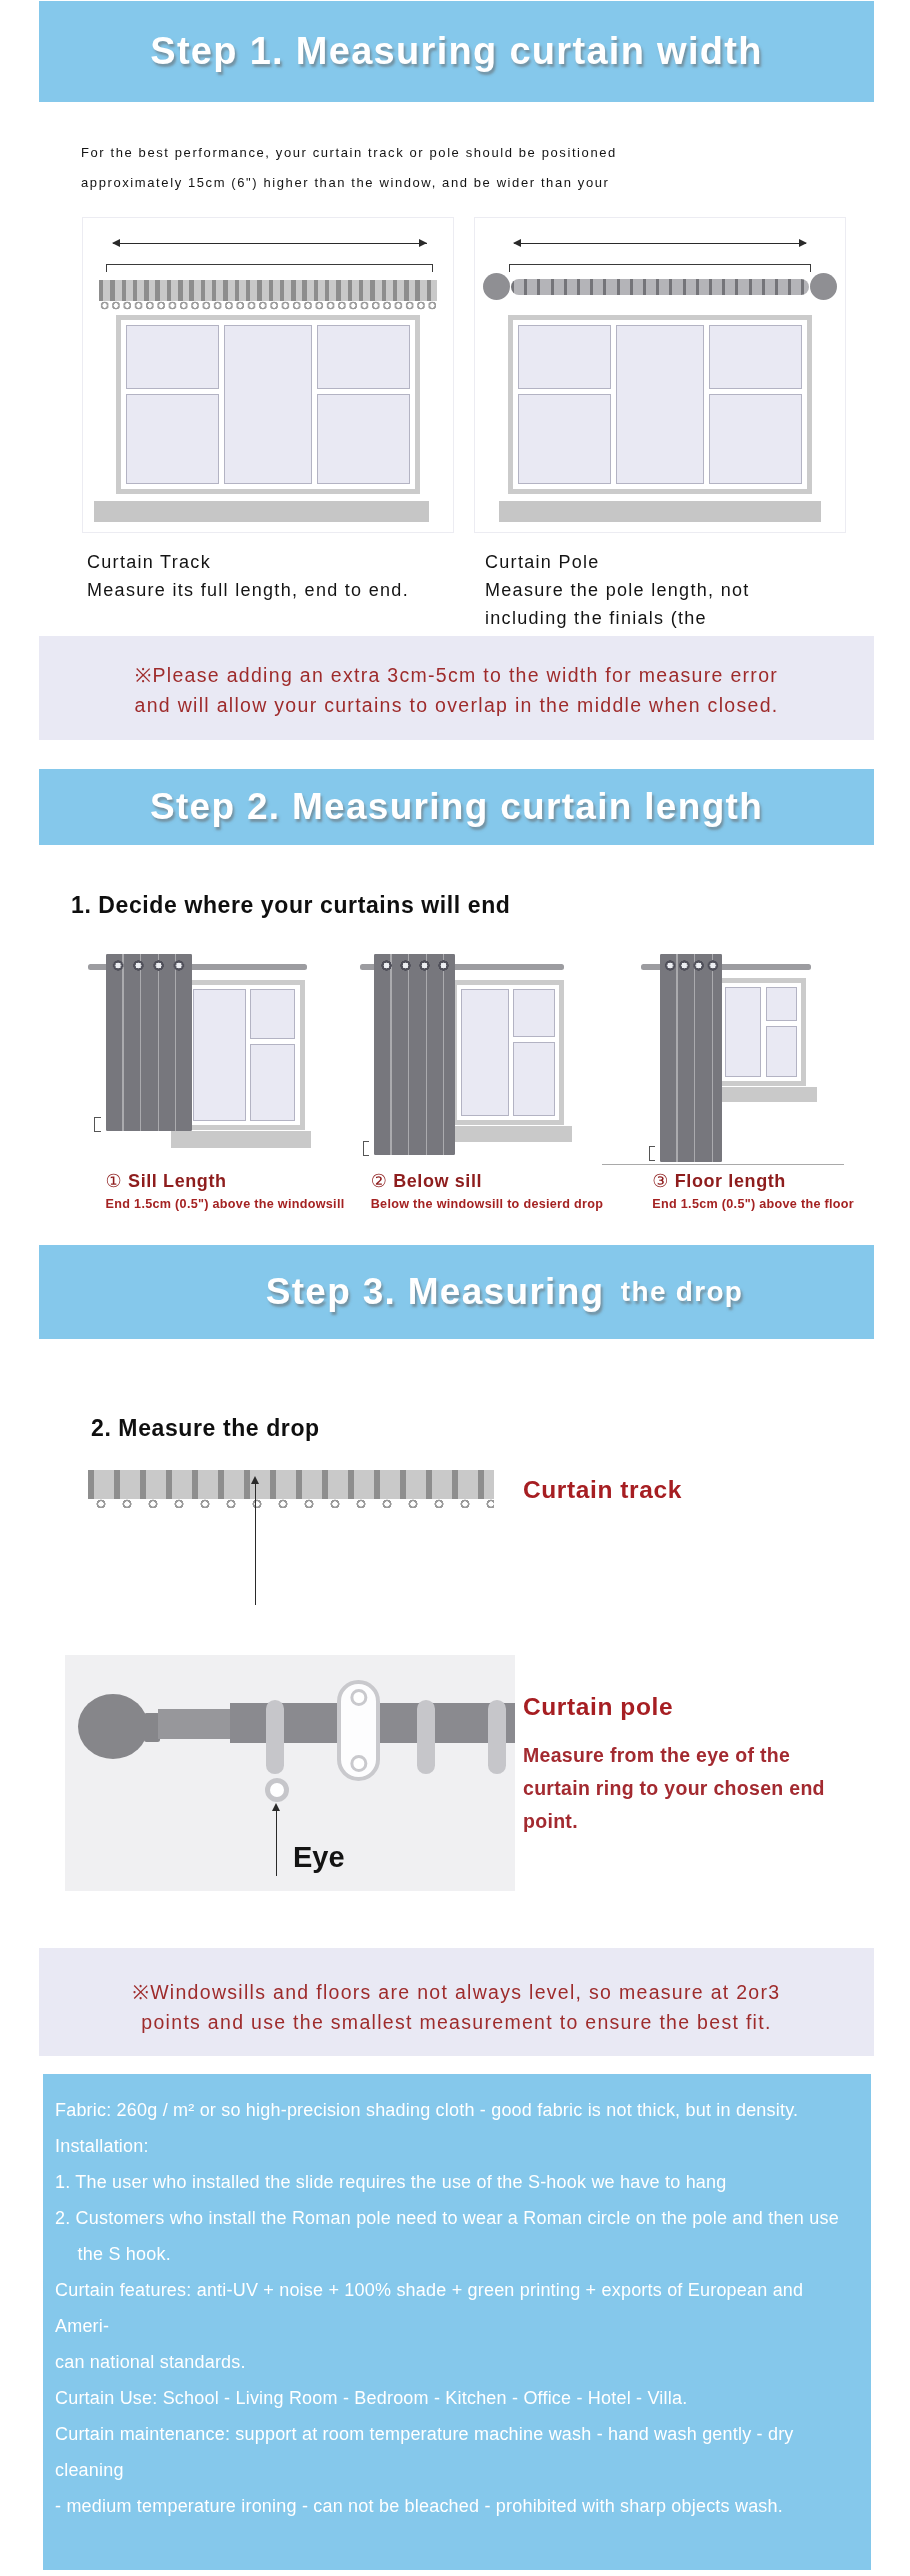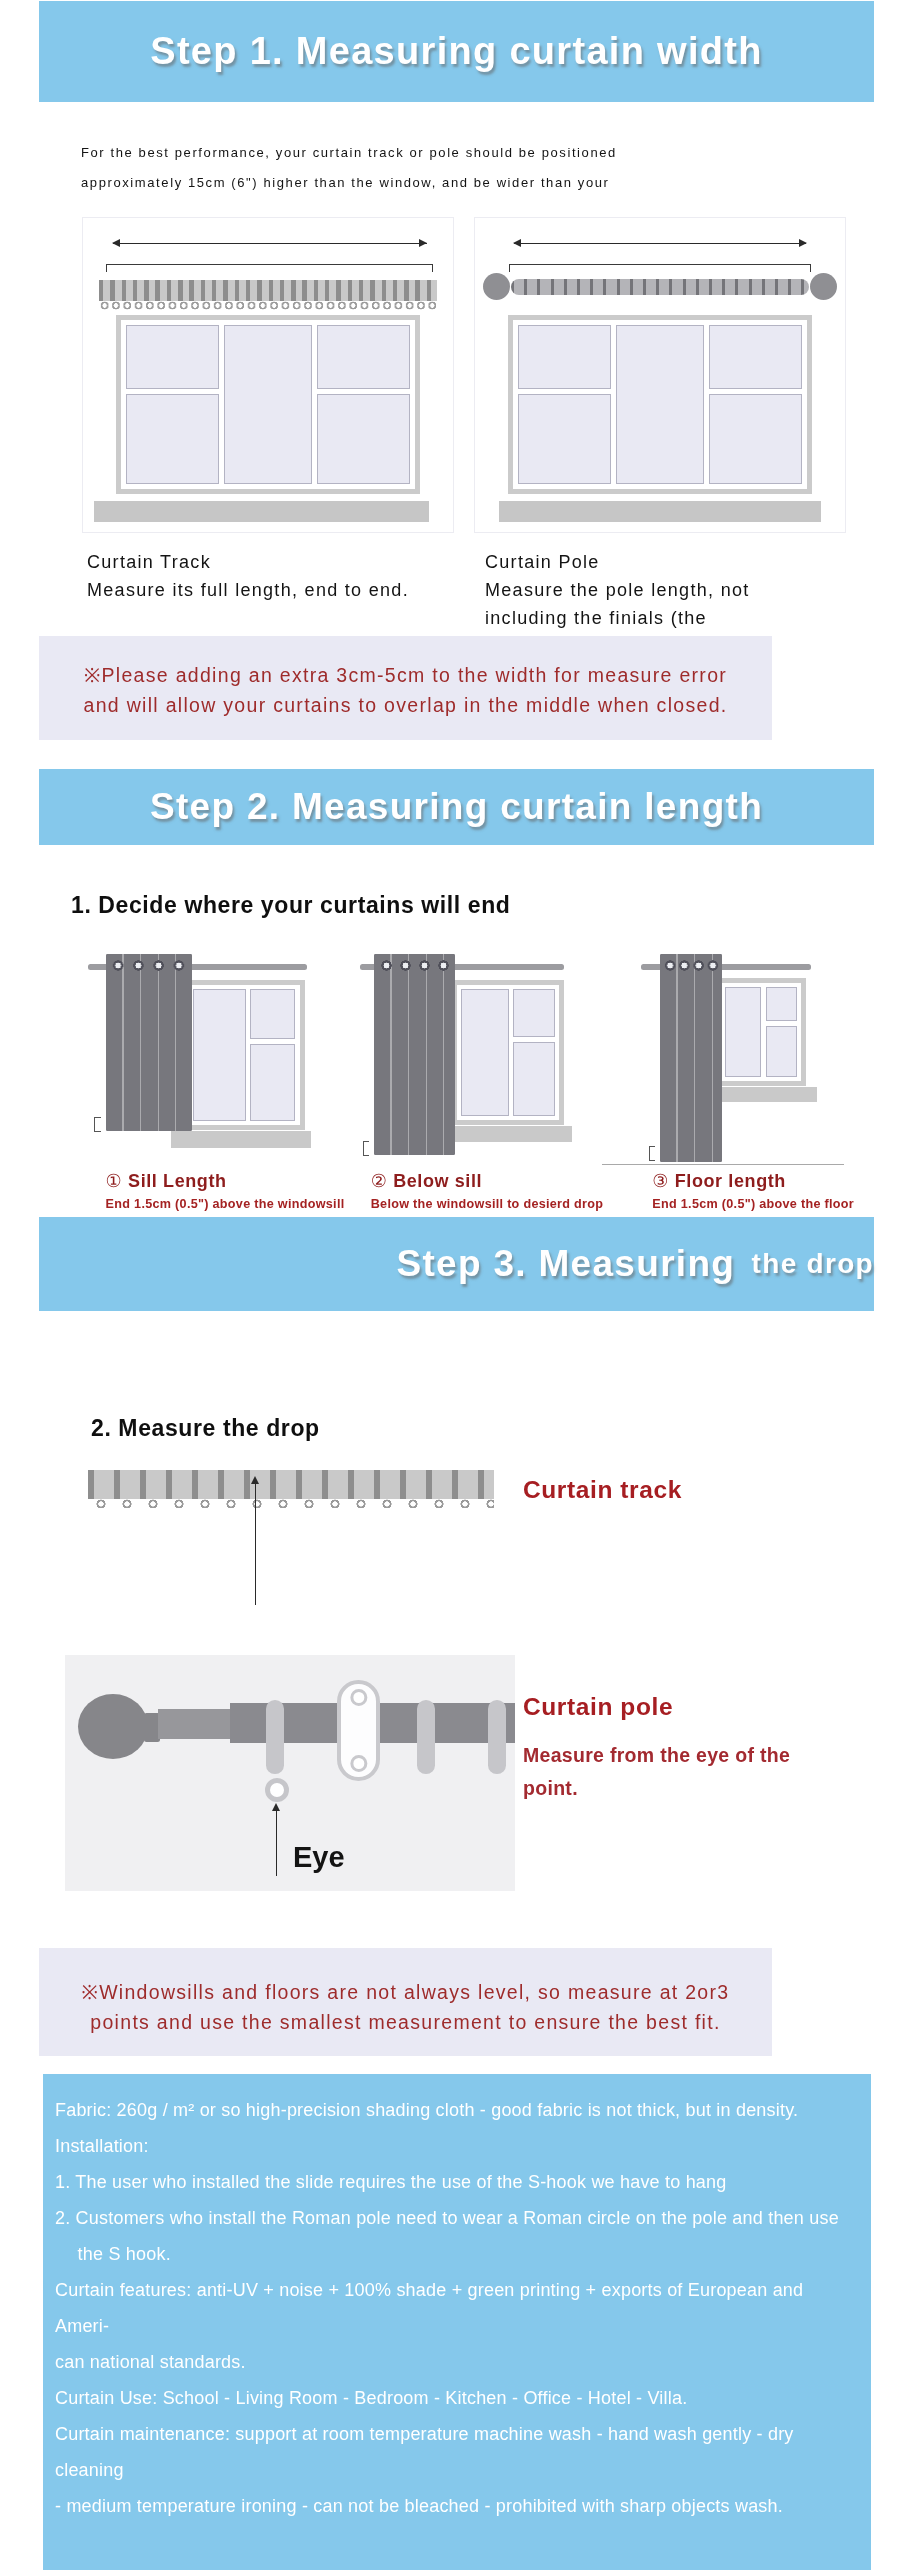--- a/index.html
+++ b/index.html
@@ -23,21 +23,21 @@
     color: #ffffff;
     font-weight: bold;
     letter-spacing: 1.3px;
     display: flex;
     align-items: center;
     justify-content: center;
     text-shadow: 1.9px 2.5px 2.5px rgba(100,100,100,.55);
   }
   .b1 { top: 1.3px;    height: 101px; font-size: 38px; }
   .b2 { top: 769px; height: 76px; font-size: 37px; }
-  .b3 { top: 1217px; height: 94px; font-size: 37px; justify-content: flex-end; padding-left: 96px; }
+  .b3 { top: 1245px; height: 94px; font-size: 37px; justify-content: center; padding-left: 96px; }
   .b3 .sub { font-size: 28px; margin-left: 16.4px; }
 
   
   .intro {
     position: absolute; left: 81px; top: 138px;
     font-size: 13px; line-height: 30px; color: #141414; letter-spacing: 1.6px;
   }
 
   
   .fig { position: absolute; top: 217px; width: 372px; height: 316px; border: 0.6px solid #ececf2; background: #fff; }
@@ -80,21 +80,21 @@
   .sill { position: absolute; bottom: 10px; height: 21.4px; background: #c6c6c6; }
   .fig-track .sill { left: 11.3px; right: 24px; }
   .fig-pole  .sill { left: 24px; right: 24px; }
 
   
   .cap { position: absolute; top: 548px; font-size: 18px; line-height: 28px; color: #141414; letter-spacing: 1.3px; }
   .cap-left  { left: 87px; }
   .cap-right { left: 485px; }
 
   
-  .note { position: absolute; left: 39px; width: 733px; background: #e9e9f4;
+  .note { position: absolute; left: 39px; width: 835px; background: #e9e9f4;
     color: #9e2b2b; text-align: center; font-size: 19.5px; letter-spacing: 1.3px; line-height: 30px; }
   .note1 { top: 636px; height: 104px; padding-top: 24px; }
   .note2 { top: 1948px; height: 108px; padding-top: 29px; }
 
   
   .h2 { position: absolute; left: 71px; top: 892px; font-size: 23px; font-weight: bold; color: #0f0f0f; letter-spacing: 0.6px; }
   .h3 { position: absolute; left: 91px; top: 1415px; font-size: 23px; font-weight: bold; color: #0f0f0f; letter-spacing: 0.6px; }
 
   
   .opt { position: absolute; top: 945px; height: 270px; }
@@ -357,20 +357,21 @@
       <div class="p-ring r2"></div>
       <div class="p-ring r3"></div>
       <div class="p-eye"></div>
       <div class="varrow p-varrow"></div>
       <div class="p-eyelabel">Eye</div>
     </div>
     <div class="pole-text">
       <div class="red-title">Curtain pole</div>
       <div class="red-body">
         <div>Measure from the eye of the</div>
+        <div>curtain ring to your chosen end</div>
         <div>point.</div>
       </div>
     </div>
   </div>
 
   <div class="note note2">
     <div>※Windowsills and floors are not always level, so measure at 2or3</div>
     <div>points and use the smallest measurement to ensure the best fit.</div>
   </div>
 

